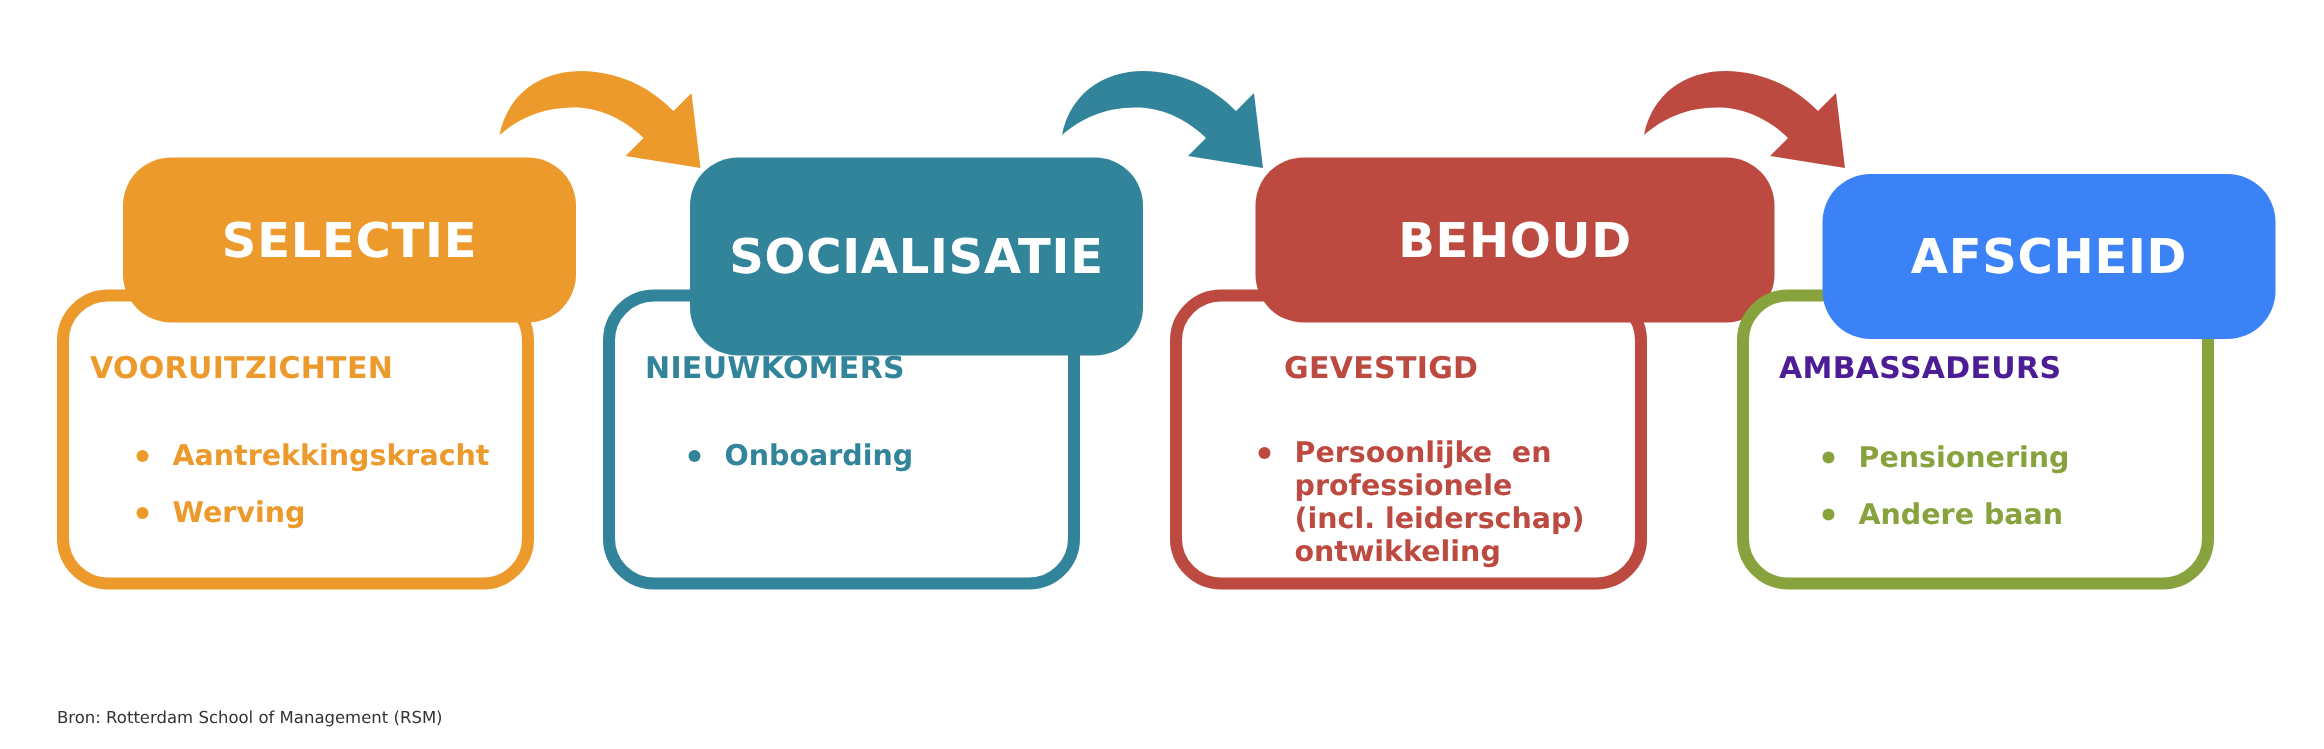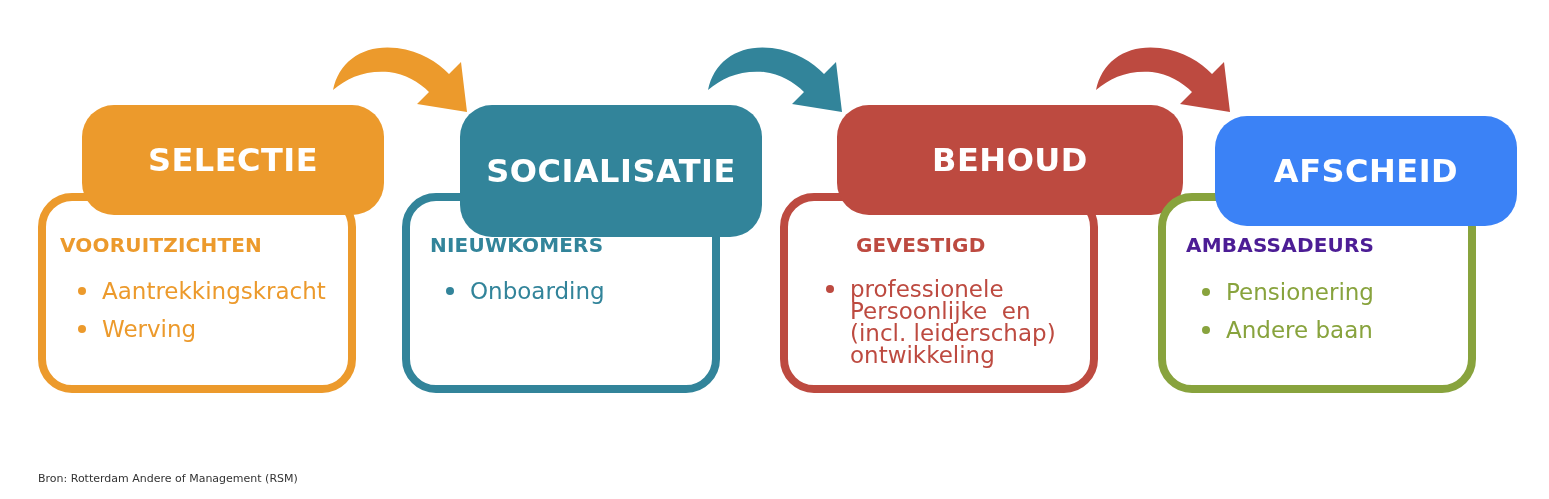--- a/index.html
+++ b/index.html
@@ -1,21 +1,21 @@
 <!DOCTYPE html>
 <html><head>
 <meta charset="utf-8">
 <style>
   html, body { margin: 0; padding: 0; background: #ffffff; }
   body { width: 1549px; height: 499px; position: relative; overflow: hidden; font-family: "DejaVu Sans", sans-serif; }
   .stage { position: absolute; left: 0; top: 0; width: 1549px; height: 499px; }
   .panel { position: absolute; box-sizing: border-box; background: #fff; border-style: solid; border-width: 8px; border-radius: 34px; }
   .header { position: absolute; box-sizing: border-box; border-radius: 32px; display: flex; align-items: center; justify-content: center; color: #fff; font-weight: bold; font-size: 32px; letter-spacing: 0.5px; }
   .subhead { position: absolute; font-weight: bold; font-size: 20px; letter-spacing: 0.2px; white-space: nowrap; }
-  .bullets { position: absolute; margin: 0; padding: 0; list-style: none; font-weight: normal; font-size: 23px; }
+  .bullets { position: absolute; margin: 13px; padding: 0; list-style: none; font-weight: bold; font-size: 19px; }
   .bullets li { position: relative; padding-left: 24px; margin-bottom: 10px; line-height: 28px; white-space: nowrap; }
   .bullets li .dot { position: absolute; left: 0; top: 10px; width: 8px; height: 8px; border-radius: 50%; }
   .bullets.tight li { line-height: 22px; }
   .arrow { position: absolute; }
   .source { position: absolute; left: 38px; top: 472px; font-size: 11px; color: #333; font-family: "DejaVu Sans", sans-serif; }
 </style>
 </head>
 <body>
 
 <div class="stage">
@@ -50,31 +50,31 @@
   </ul>
 
   <div class="panel" style="left:780px;top:193px;width:318px;height:200px;border-color:#bd4a40;"></div>
   <div class="header" style="left:837px;top:105px;width:346px;height:110px;background:#bd4a40;">
     <span>BEHOUD</span>
   </div>
   <div class="subhead" style="left:808px;top:233px;color:#bd4a40;margin-left:48px;">GEVESTIGD</div>
   <ul class="bullets tight" style="left:826px;top:278px;color:#bd4a40;">
     <li style="margin-bottom:0">
       <span class="dot" style="background:#bd4a40;top:7px"></span>
+      <div style="white-space:pre">Persoonlijke  en</div>
       <div>professionele</div>
-      <div style="white-space:pre">Persoonlijke  en</div>
       <div>(incl. leiderschap)</div>
       <div>ontwikkeling</div>
     </li>
   </ul>
 
   <div class="panel" style="left:1158px;top:193px;width:318px;height:200px;border-color:#88a33d;"></div>
   <div class="header" style="left:1215px;top:116px;width:302px;height:110px;background:#3b82f6;">
     <span>AFSCHEID</span>
   </div>
   <div class="subhead" style="left:1186px;top:233px;color:#4c1d95;">AMBASSADEURS</div>
   <ul class="bullets" style="left:1202px;top:278px;color:#88a33d;">
     <li><span class="dot" style="background:#88a33d"></span><span>Pensionering</span></li>
     <li><span class="dot" style="background:#88a33d"></span><span>Andere baan</span></li>
   </ul>
 
-  <div class="source">Bron: Rotterdam Andere of Management (RSM)</div>
+  <div class="source">Bron: Rotterdam School of Management (RSM)</div>
 </div>
 
 </body></html>

